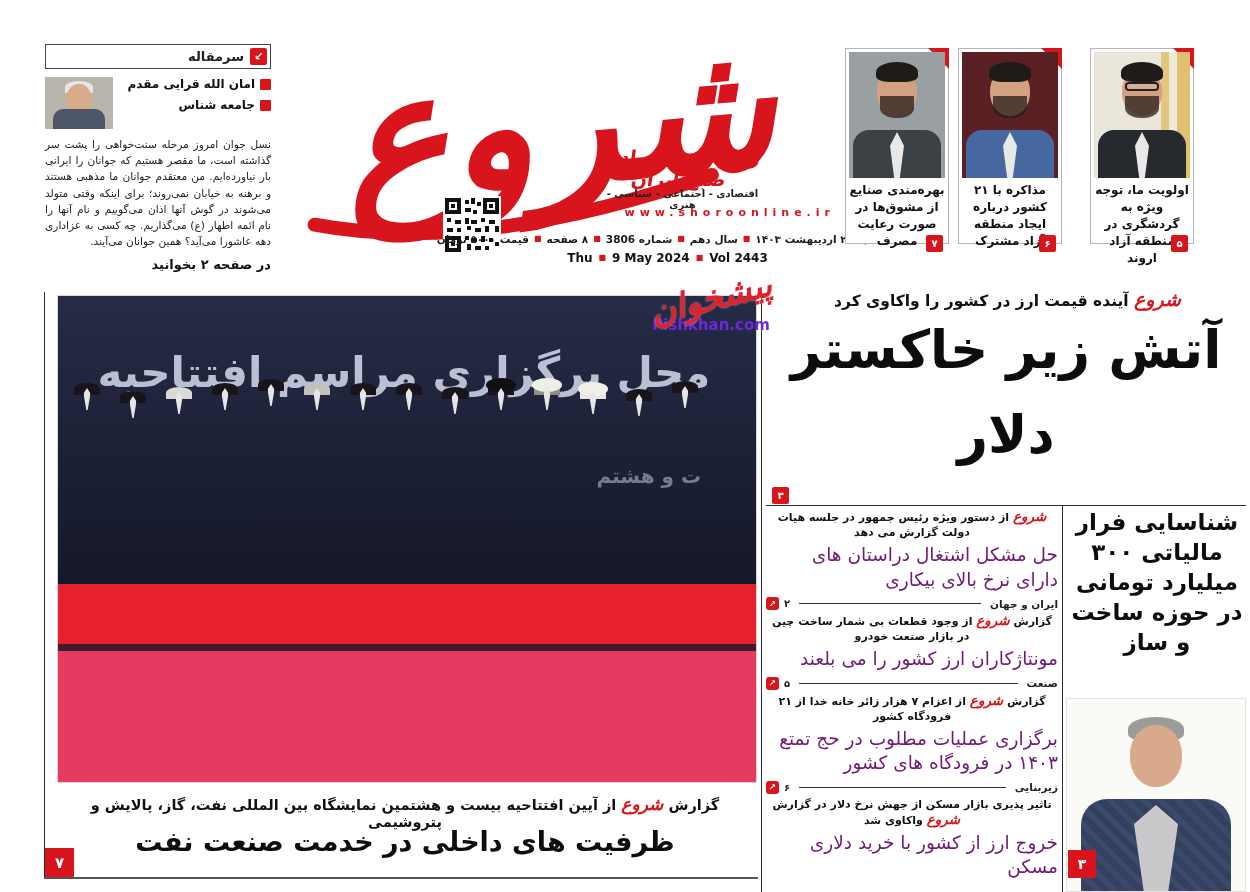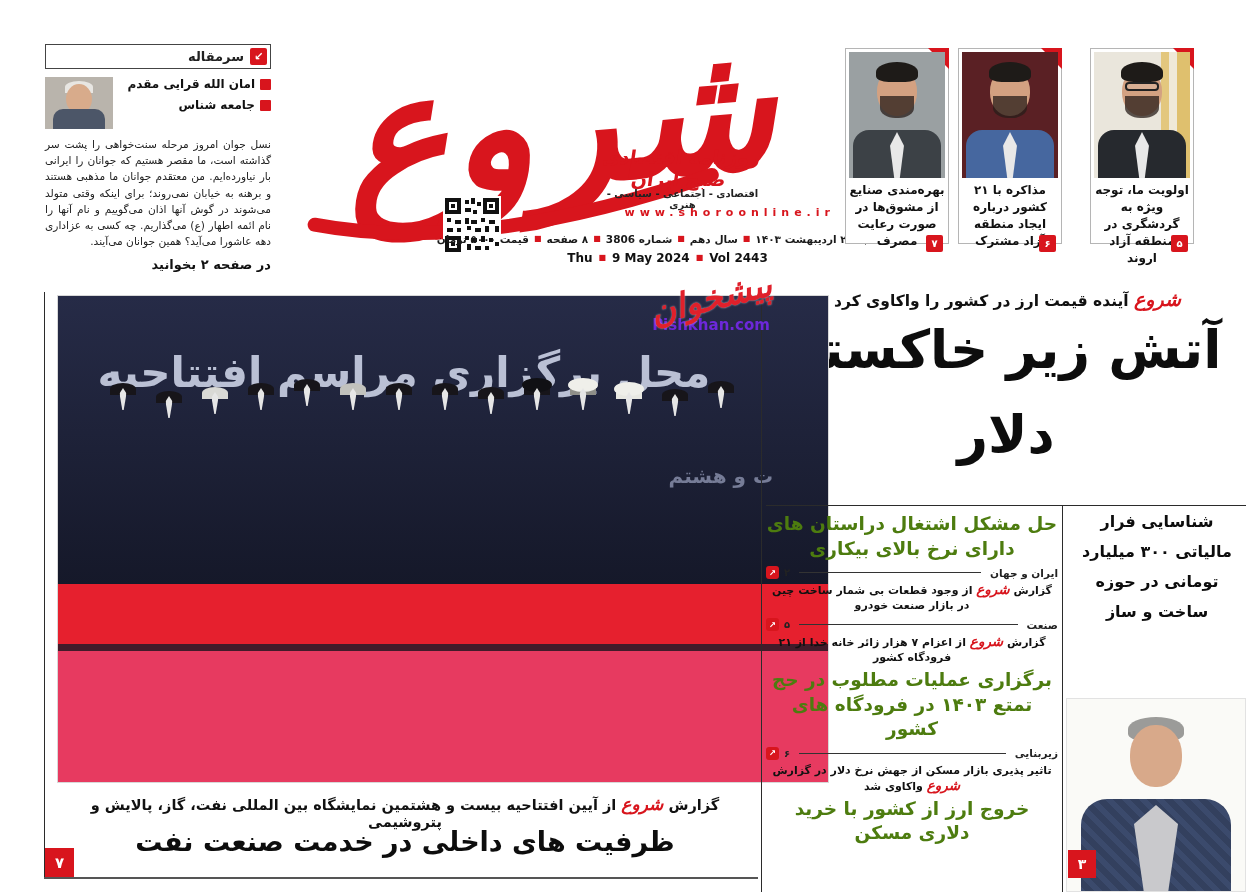--- a/index.html
+++ b/index.html
@@ -62,21 +62,21 @@
   #lead-headline .l1{font-size:53px;line-height:88px;}
   #lead-headline .l2{font-size:53px;line-height:82px;}
   #lead-badge{left:772px;top:487px;width:17px;height:17px;font-size:10px;border-radius:2px;}
 
   
   #wm{left:636px;top:278px;width:150px;height:90px;z-index:6;text-align:center;}
   #wm .fa{display:inline-block;transform:rotate(-14deg);font-size:34px;font-weight:800;color:#e0202b;font-style:italic;text-shadow:0 0 2px rgba(255,255,255,.6);}
   #wm .en{font-size:15px;font-weight:bold;color:#6d28d9;margin-top:-2px;}
 
   
-  #photo{left:57px;top:295px;width:772px;height:488px;background:#14532d;overflow:hidden;border:1px solid #d8d8d8;}
+  #photo{left:57px;top:295px;width:700px;height:488px;background:#14532d;overflow:hidden;border:1px solid #d8d8d8;}
   #photo .backdrop{position:absolute;inset:0 0 auto 0;height:290px;background:linear-gradient(#262b47,#151829);}
   #photo .banner{position:absolute;top:52px;left:-34px;width:760px;text-align:center;font-size:42px;font-weight:bold;color:#c3c9dd;letter-spacing:3px;white-space:nowrap;direction:rtl;opacity:.95;}
   #photo .banner2{position:absolute;top:148px;right:55px;font-size:20px;font-weight:bold;color:#8d94b0;direction:rtl;opacity:.8;margin-top:20px;}
   #photo .strip-red{position:absolute;left:0;right:0;top:288px;height:60px;background:#e6202e;}
   #photo .stage-edge{position:absolute;left:0;right:0;top:348px;height:7px;background:#421b2a;}
   #photo .carpet{position:absolute;left:0;right:0;top:355px;bottom:0;background:#e73a60;}
   #people{position:absolute;left:18px;right:18px;top:90px;height:218px;display:flex;justify-content:center;gap:4px;z-index:2;}
   .person{position:relative;width:42px;flex:0 0 auto;}
   .person .ph{width:24px;height:28px;border-radius:50%;background:var(--skin,#c89b7c);margin:0 auto;}
   .person .phair{position:absolute;top:-3px;left:50%;transform:translateX(-50%);width:26px;height:12px;border-radius:50% 50% 0 0;background:var(--hair,#17151a);}
@@ -100,29 +100,29 @@
   #cap-hline{left:44px;top:877px;width:714px;height:2px;background:#555;}
 
   
   #mid-hline{left:766px;top:505px;width:480px;}
   #mid-vline{left:761px;top:292px;height:600px;}
   #side-vline{left:1062px;top:505px;height:387px;}
   #mid{left:766px;top:509px;width:292px;direction:rtl;}
   .entry{margin-bottom:3px;}
   .entry .kick{font-size:11px;line-height:15px;font-weight:bold;color:#111;text-align:center;}
   .entry .kick .brand-script{font-size:13.5px;}
-  .entry .ttl{font-size:18.5px;line-height:24.5px;font-weight:700;color:#4d7c0f;text-align:center;margin-top:3px;}
+  .entry .ttl{font-size:18.5px;line-height:24.5px;font-weight:400;color:#701a75;text-align:right;margin-top:3px;}
   .entry .div{display:flex;direction:ltr;align-items:center;gap:5px;margin-top:5px;}
   .entry .div .turn{width:13px;height:13px;font-size:8.5px;border-radius:3px;flex:0 0 auto;}
   .entry .div .pgn{font-size:10px;font-weight:bold;color:#222;}
   .entry .div .ln{flex:1;border-top:1.3px solid #333;margin:0 4px;}
   .entry .div .sec{font-size:10.5px;font-weight:bold;color:#222;white-space:nowrap;}
 
   
-  #sb-headline{left:1070px;top:507px;width:174px;text-align:center;font-size:16px;line-height:30px;font-weight:800;color:#0d0d0d;direction:rtl;}
+  #sb-headline{left:1070px;top:507px;width:174px;text-align:center;font-size:23px;line-height:30px;font-weight:800;color:#0d0d0d;direction:rtl;}
   #sb-body{left:1070px;top:600px;width:174px;font-size:11px;line-height:16.5px;color:#222;text-align:justify;direction:rtl;}
   #sb-photo{left:1066px;top:698px;width:180px;height:194px;background:#fafaf7;overflow:hidden;border:1px solid #e2e2e2;}
   #sb-photo .head{position:absolute;left:50%;transform:translateX(-50%);top:26px;width:52px;height:62px;border-radius:48%;background:#d8a98a;}
   #sb-photo .hair{position:absolute;left:50%;transform:translateX(-50%);top:18px;width:56px;height:24px;border-radius:50% 50% 30% 30%;background:#9b9b99;}
   #sb-photo .torso{position:absolute;left:50%;transform:translateX(-50%);bottom:-12px;width:150px;height:104px;border-radius:26px 26px 0 0;background:repeating-linear-gradient(45deg,#33405e 0 6px,#3b4a6c 6px 12px);}
   #sb-photo .shirt{position:absolute;left:50%;transform:translateX(-50%);bottom:0;width:44px;height:86px;background:#c9c9cc;clip-path:polygon(50% 0,100% 22%,78% 100%,22% 100%,0 22%);}
   #sb-badge{left:1068px;top:850px;width:28px;height:28px;font-size:14px;}
 </style>
 </head>
 <body>
@@ -319,34 +319,40 @@
   <span id="cap-badge" class="badge abs">۷</span>
   <div id="left-vline" class="vline abs"></div>
   <div id="cap-hline" class="abs"></div>
 
   <div id="mid-vline" class="vline abs"></div>
   <div id="mid-hline" class="hline abs"></div>
   <div id="side-vline" class="vline abs"></div>
 
   <div id="mid" class="abs">
     <div class="entry">
+      <div class="kick">
+        <span></span>
+        <span class="brand-script">شروع</span>
+        <span>از دستور ویژه رئیس جمهور در جلسه هیات دولت گزارش می دهد</span>
+      </div>
       <div class="ttl">حل مشکل اشتغال دراستان های دارای نرخ بالای بیکاری</div>
       <div class="div">
         <span class="badge turn">↗</span>
         <span class="pgn">۲</span>
         <span class="ln"></span>
         <span class="sec">ایران و جهان</span>
       </div>
     </div>
     <div class="entry">
       <div class="kick">
         <span>گزارش</span>
         <span class="brand-script">شروع</span>
         <span>از وجود قطعات بی شمار ساخت چین در بازار صنعت خودرو</span>
       </div>
+      <div class="ttl">مونتاژکاران ارز کشور را می بلعند</div>
       <div class="div">
         <span class="badge turn">↗</span>
         <span class="pgn">۵</span>
         <span class="ln"></span>
         <span class="sec">صنعت</span>
       </div>
     </div>
     <div class="entry">
       <div class="kick">
         <span>گزارش</span>

